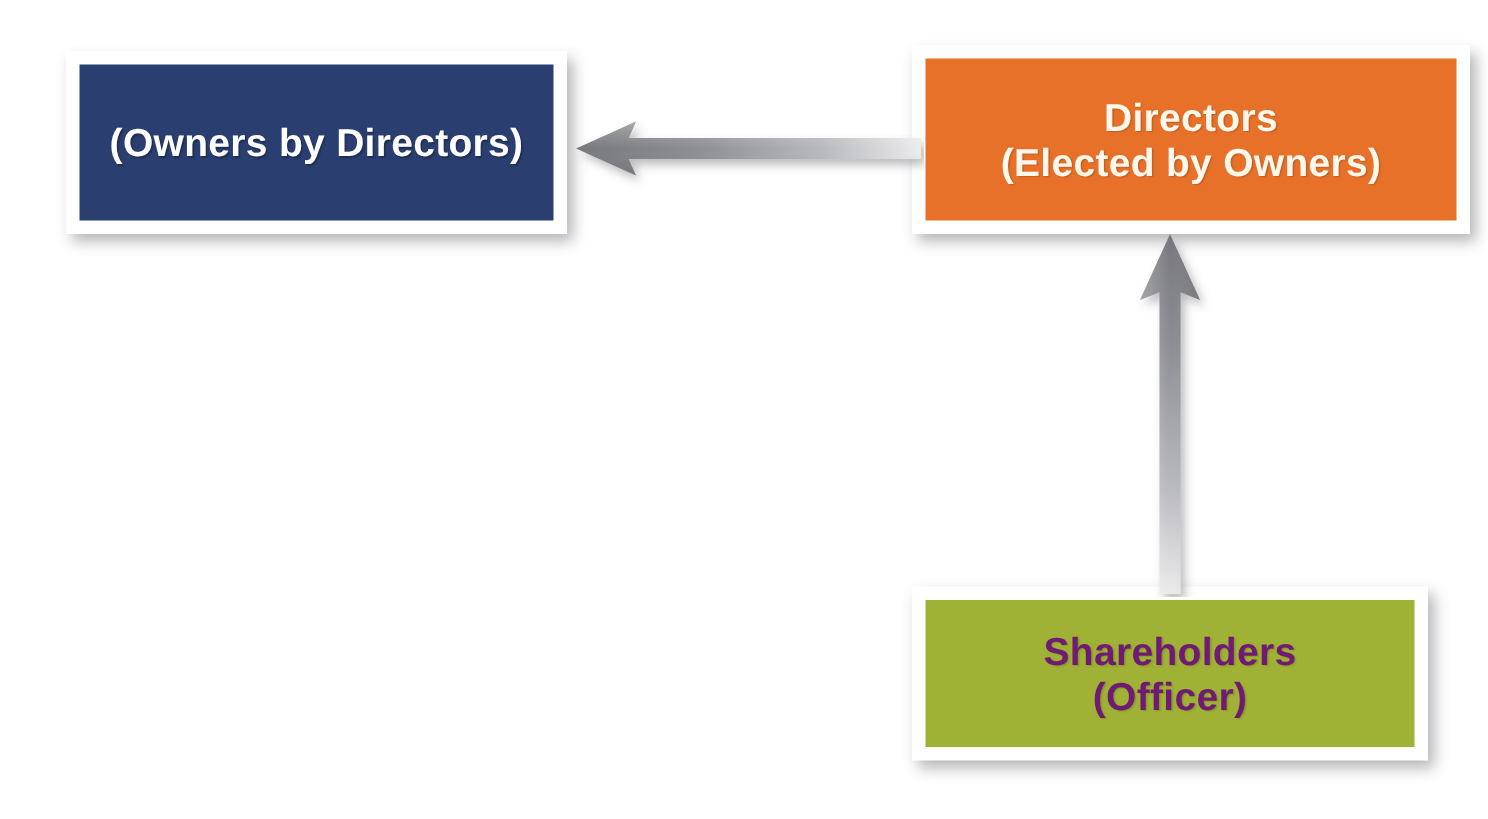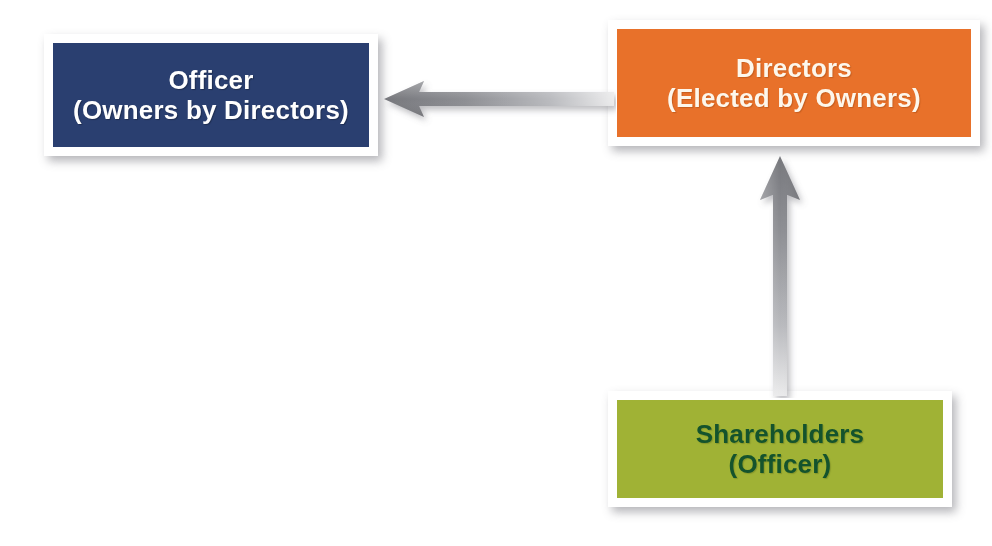--- a/index.html
+++ b/index.html
@@ -57,21 +57,21 @@
   }
   #node-officer .node-line {
     color: #ffffff;
     font-size: 26px;
     text-shadow: 1px 1px 1px rgba(0,0,0,0.28);
   }
 
   
   #node-directors {
     left: 608px;
-    top: 20px;
+    top: 30px;
     width: 372px;
     height: 126px;
   }
   #node-directors .node-fill {
     background: #e8712a;
   }
   #node-directors .node-line {
     color: #fdf7ec;
     font-size: 26px;
     text-shadow: 1px 1px 1px rgba(120,50,0,0.30);
@@ -81,21 +81,21 @@
   #node-shareholders {
     left: 608px;
     top: 391px;
     width: 344px;
     height: 116px;
   }
   #node-shareholders .node-fill {
     background: #a0b235;
   }
   #node-shareholders .node-line {
-    color: #14532d;
+    color: #701a75;
     font-size: 26px;
     text-shadow: 1px 1px 1px rgba(70,80,10,0.28);
   }
 
   
   .connector {
     position: absolute;
   }
   #arrow-directors-to-officer {
     left: 378px;
@@ -110,21 +110,20 @@
     height: 246px;
   }
 </style>
 </head>
 <body>
 
 <div id="diagram-canvas">
 
   <div class="node" id="node-officer">
     <div class="node-fill">
-      <span class="node-line">Officer</span>
       <span class="node-line">(Owners by Directors)</span>
     </div>
   </div>
 
   <div class="node" id="node-directors">
     <div class="node-fill">
       <span class="node-line">Directors</span>
       <span class="node-line">(Elected by Owners)</span>
     </div>
   </div>

